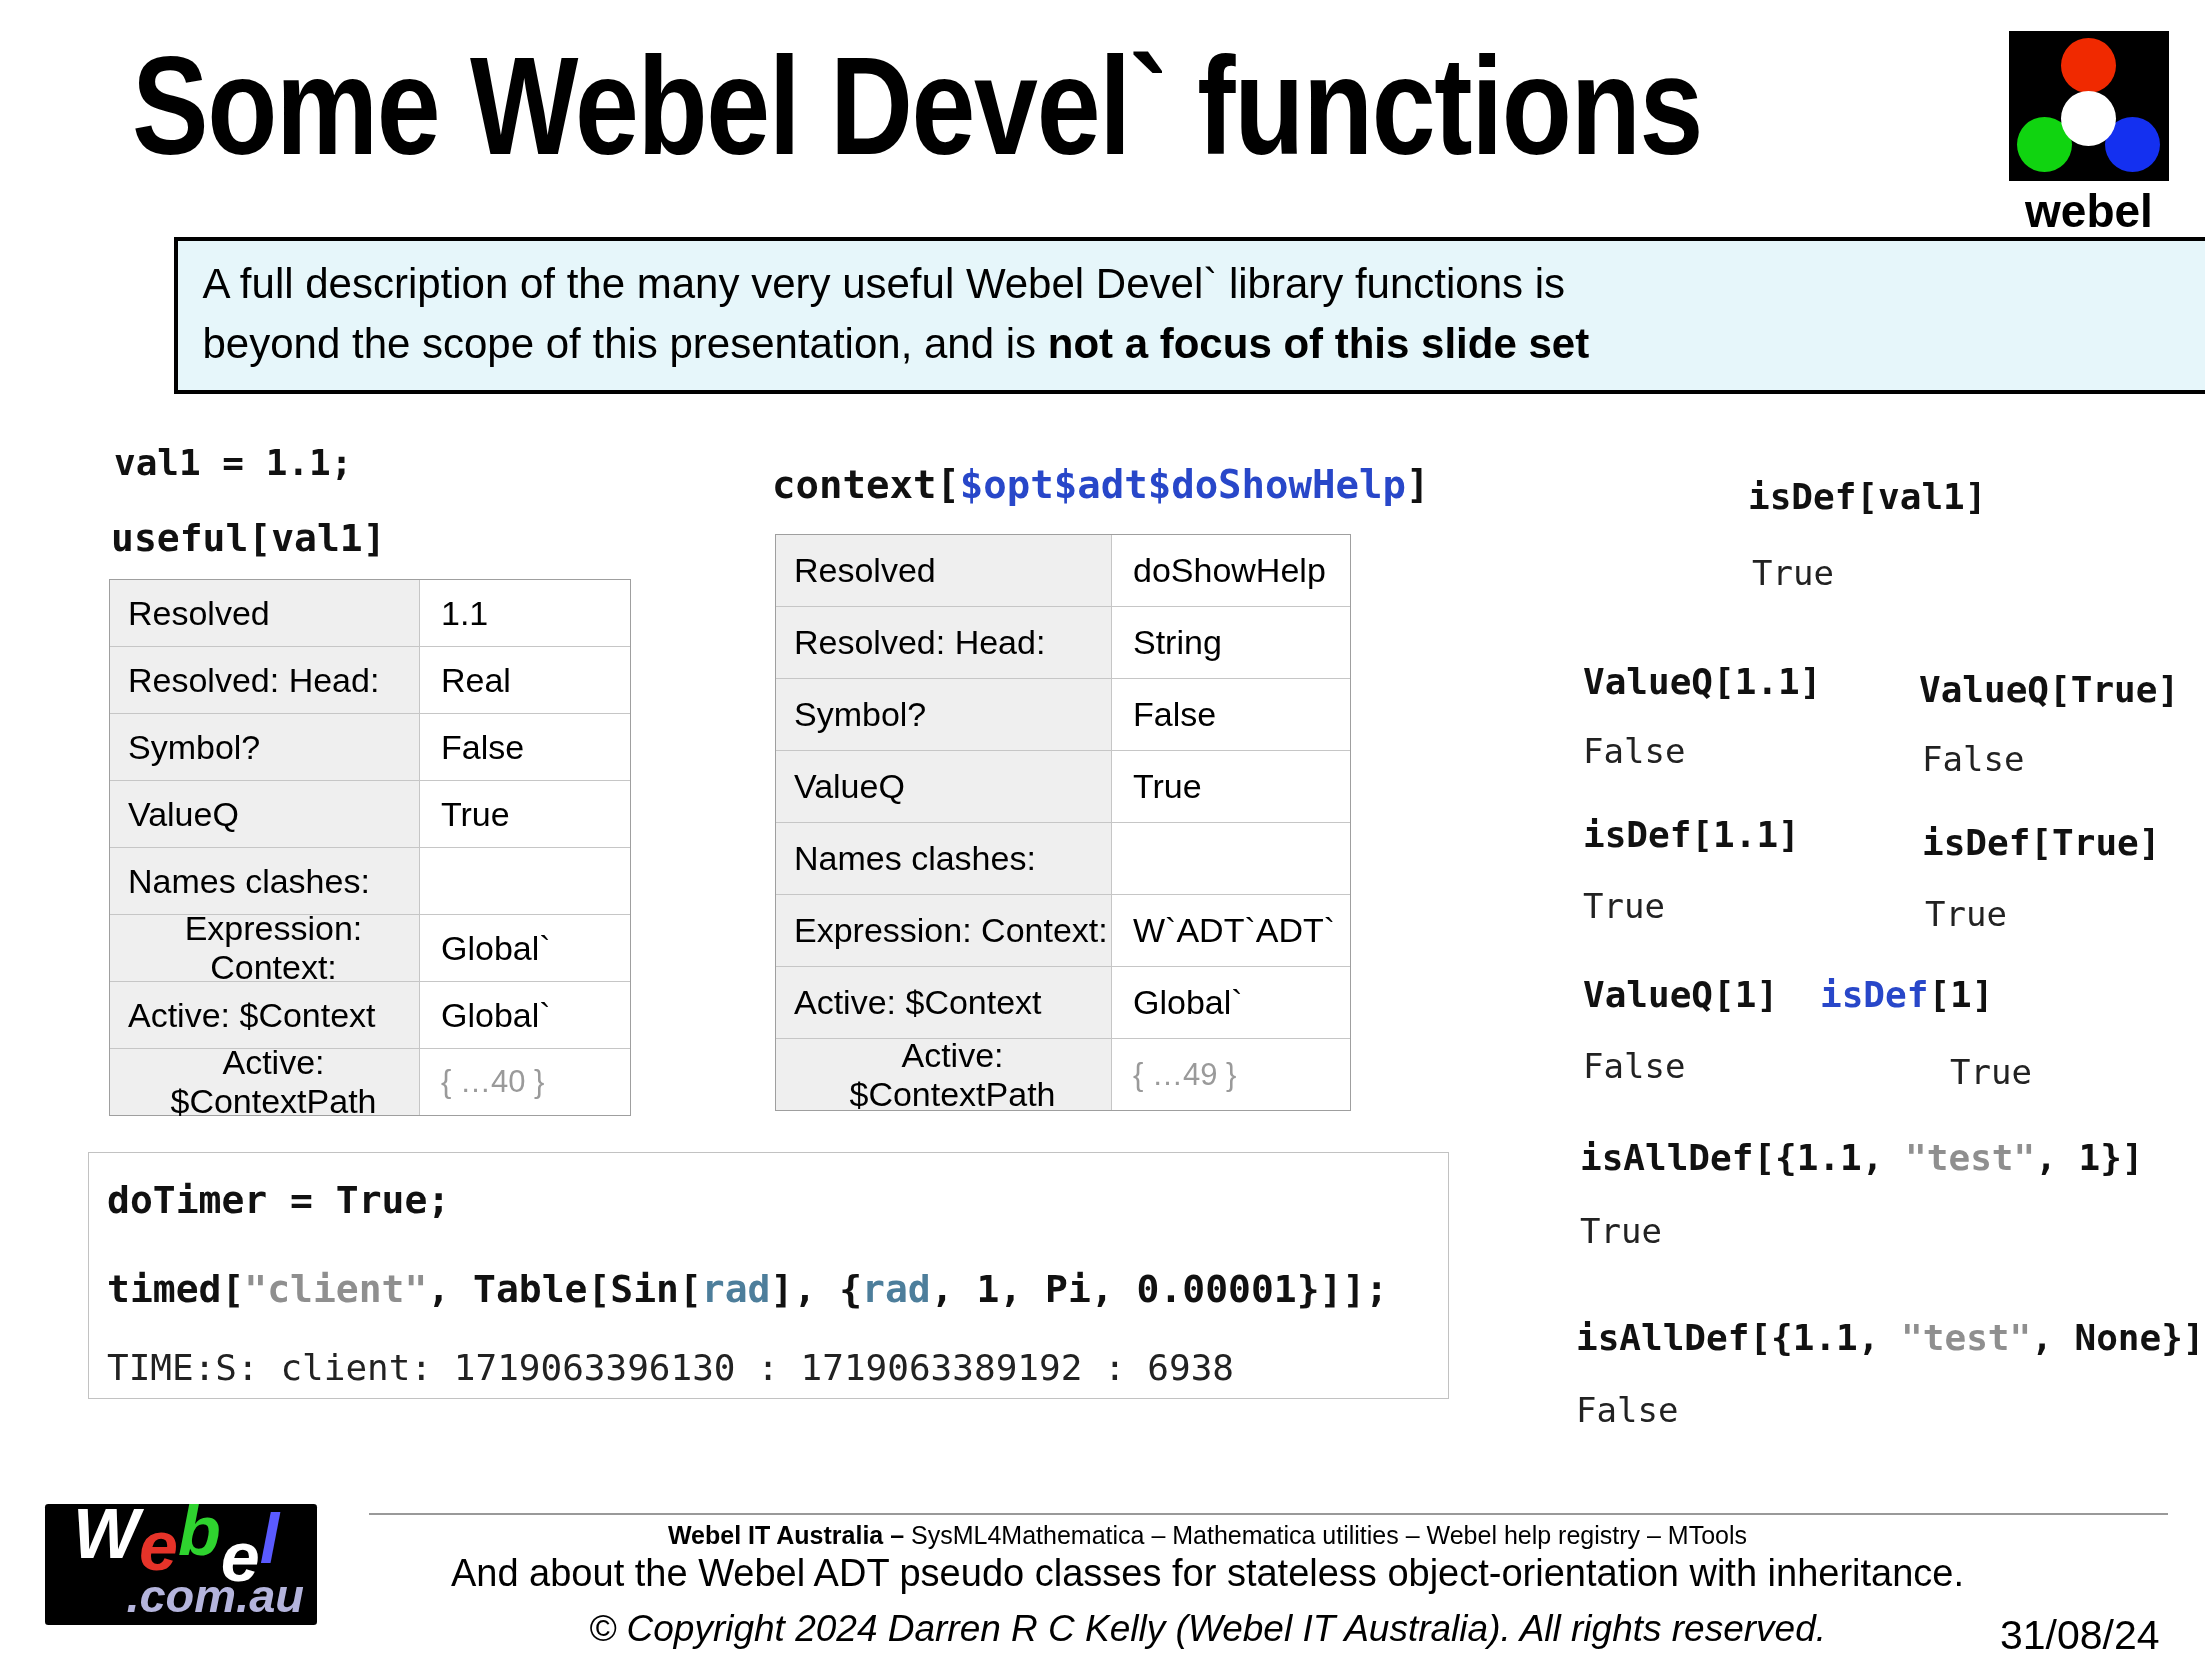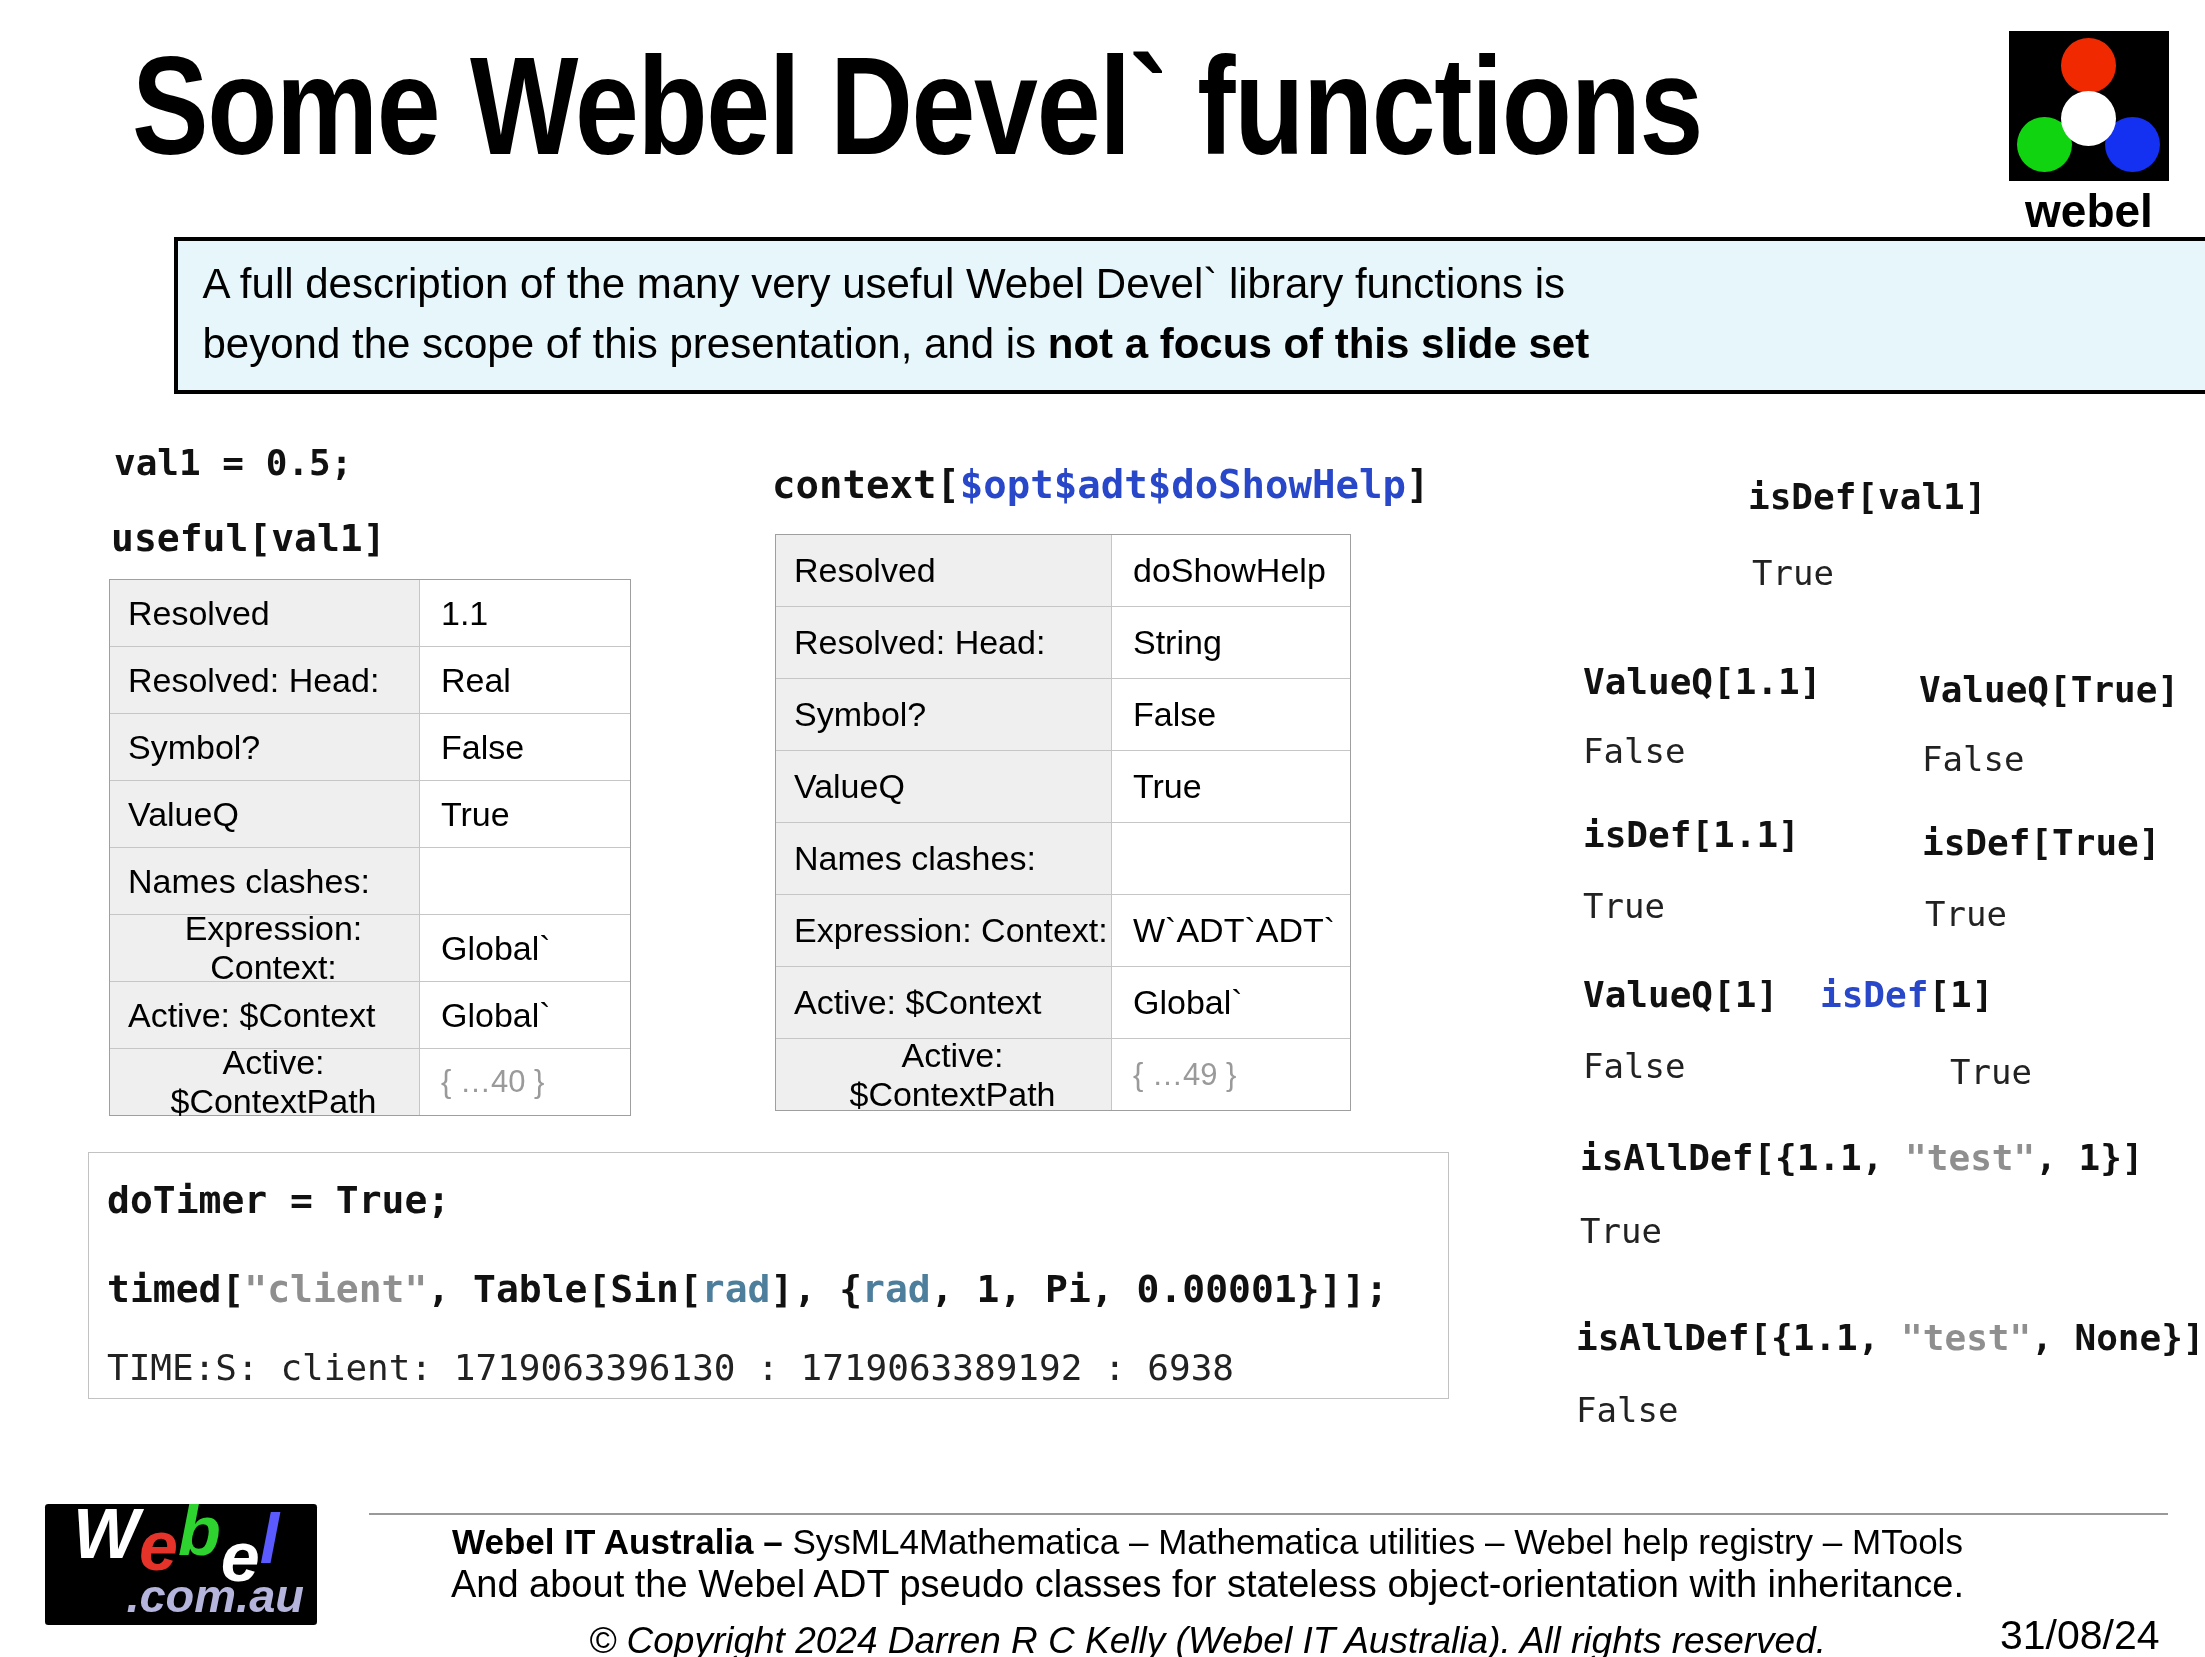--- a/index.html
+++ b/index.html
@@ -66,21 +66,21 @@
   
   .frule{position:absolute;left:369px;top:1513px;width:1799px;height:2.4px;background:#999;}
   .flogo{position:absolute;left:45px;top:1504px;width:272px;height:121px;background:#000;
          border-radius:3.3px;overflow:hidden;}
   .flogo .word{position:absolute;left:28px;top:-6.5px;font-size:70px;font-weight:bold;
                font-style:italic;line-height:1;white-space:nowrap;}
   .flogo .word span{position:relative;display:inline-block;}
   .lg0{top:1.6px;} .lg1{top:13px;} .lg2{top:-1.6px;} .lg3{top:24.5px;} .lg4{top:6.5px;}
   .fdomain{position:absolute;right:13px;bottom:1.6px;font-size:47px;font-style:italic;font-weight:bold;}
   .ftext{position:absolute;left:253px;top:1521px;width:1909px;text-align:center;line-height:1.18;}
-  .fl1{font-size:35px;}
+  .fl1{font-size:25px;}
   .fl2{font-size:38px;}
   .fl3{font-size:37px;font-style:italic;margin-top:11.4px;}
   .fdate{position:absolute;left:2000px;top:1612px;font-size:41px;}
 </style>
 </head>
 <body>
 
 <div id="slide">
 
   <div class="title">Some Webel Devel` functions</div>
@@ -91,21 +91,21 @@
     <div class="dot dot-blue" style="background: rgb(20, 48, 240);"></div>
     <div class="dot dot-white" style="background: rgb(255, 255, 255);"></div>
   </div>
   <div class="brandword">webel</div>
 
   <div class="note">
     <span>A full description of the many very useful Webel Devel` library functions is</span><br>
     <span>beyond the scope of this presentation, and is </span><b>not a focus of this slide set</b>
   </div>
 
-  <div id="l-code1" class="abs code-b">val1 = 0.5;</div>
+  <div id="l-code1" class="abs code-b">val1 = 1.1;</div>
   <div id="l-code2" class="abs code-b">useful[val1]</div>
   <div id="tbl-left" class="tbl">
       <div class="trow">
         <div class="tlabel">Resolved</div>
         <div class="tvalue">1.1</div>
       </div>
       <div class="trow">
         <div class="tlabel">Resolved: Head:</div>
         <div class="tvalue">Real</div>
       </div>

